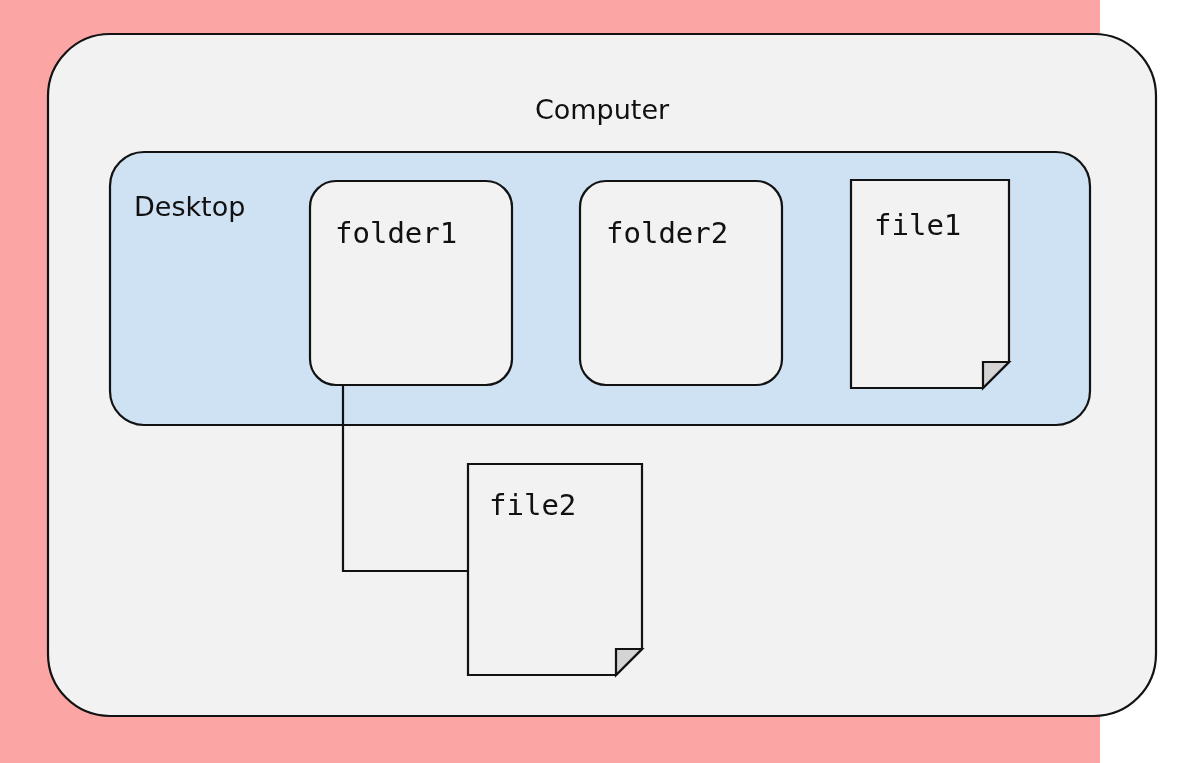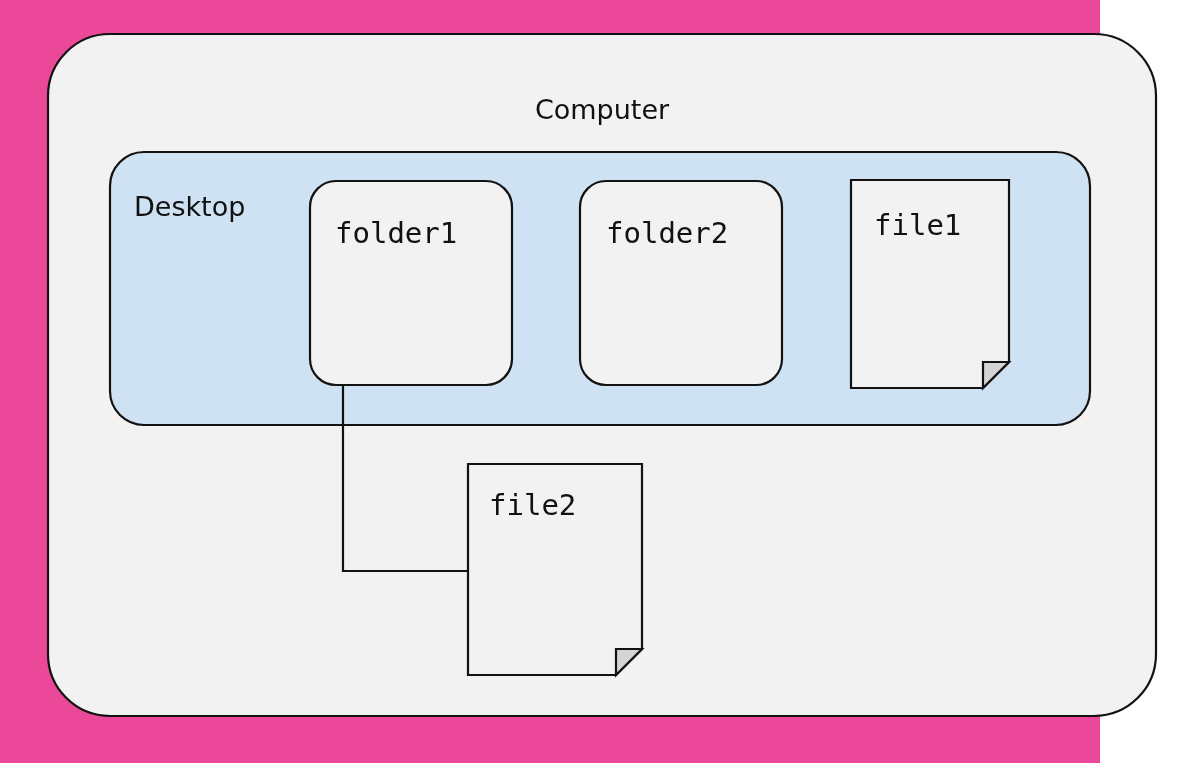--- a/index.html
+++ b/index.html
@@ -10,21 +10,21 @@
   body {
     width: 1204px;
     height: 763px;
     font-family: "DejaVu Sans", "Liberation Sans", sans-serif;
     overflow: hidden;
   }
   #canvas {
     position: relative;
     width: 1100px;
     height: 763px;
-    background: #ec4899;
+    background: #fca5a5;
   }
   svg.diagram {
     position: absolute;
     top: 0;
     left: 0;
     width: 1204px;
     height: 763px;
   }
   .label-sans {
     font-family: "DejaVu Sans", "Liberation Sans", sans-serif;

